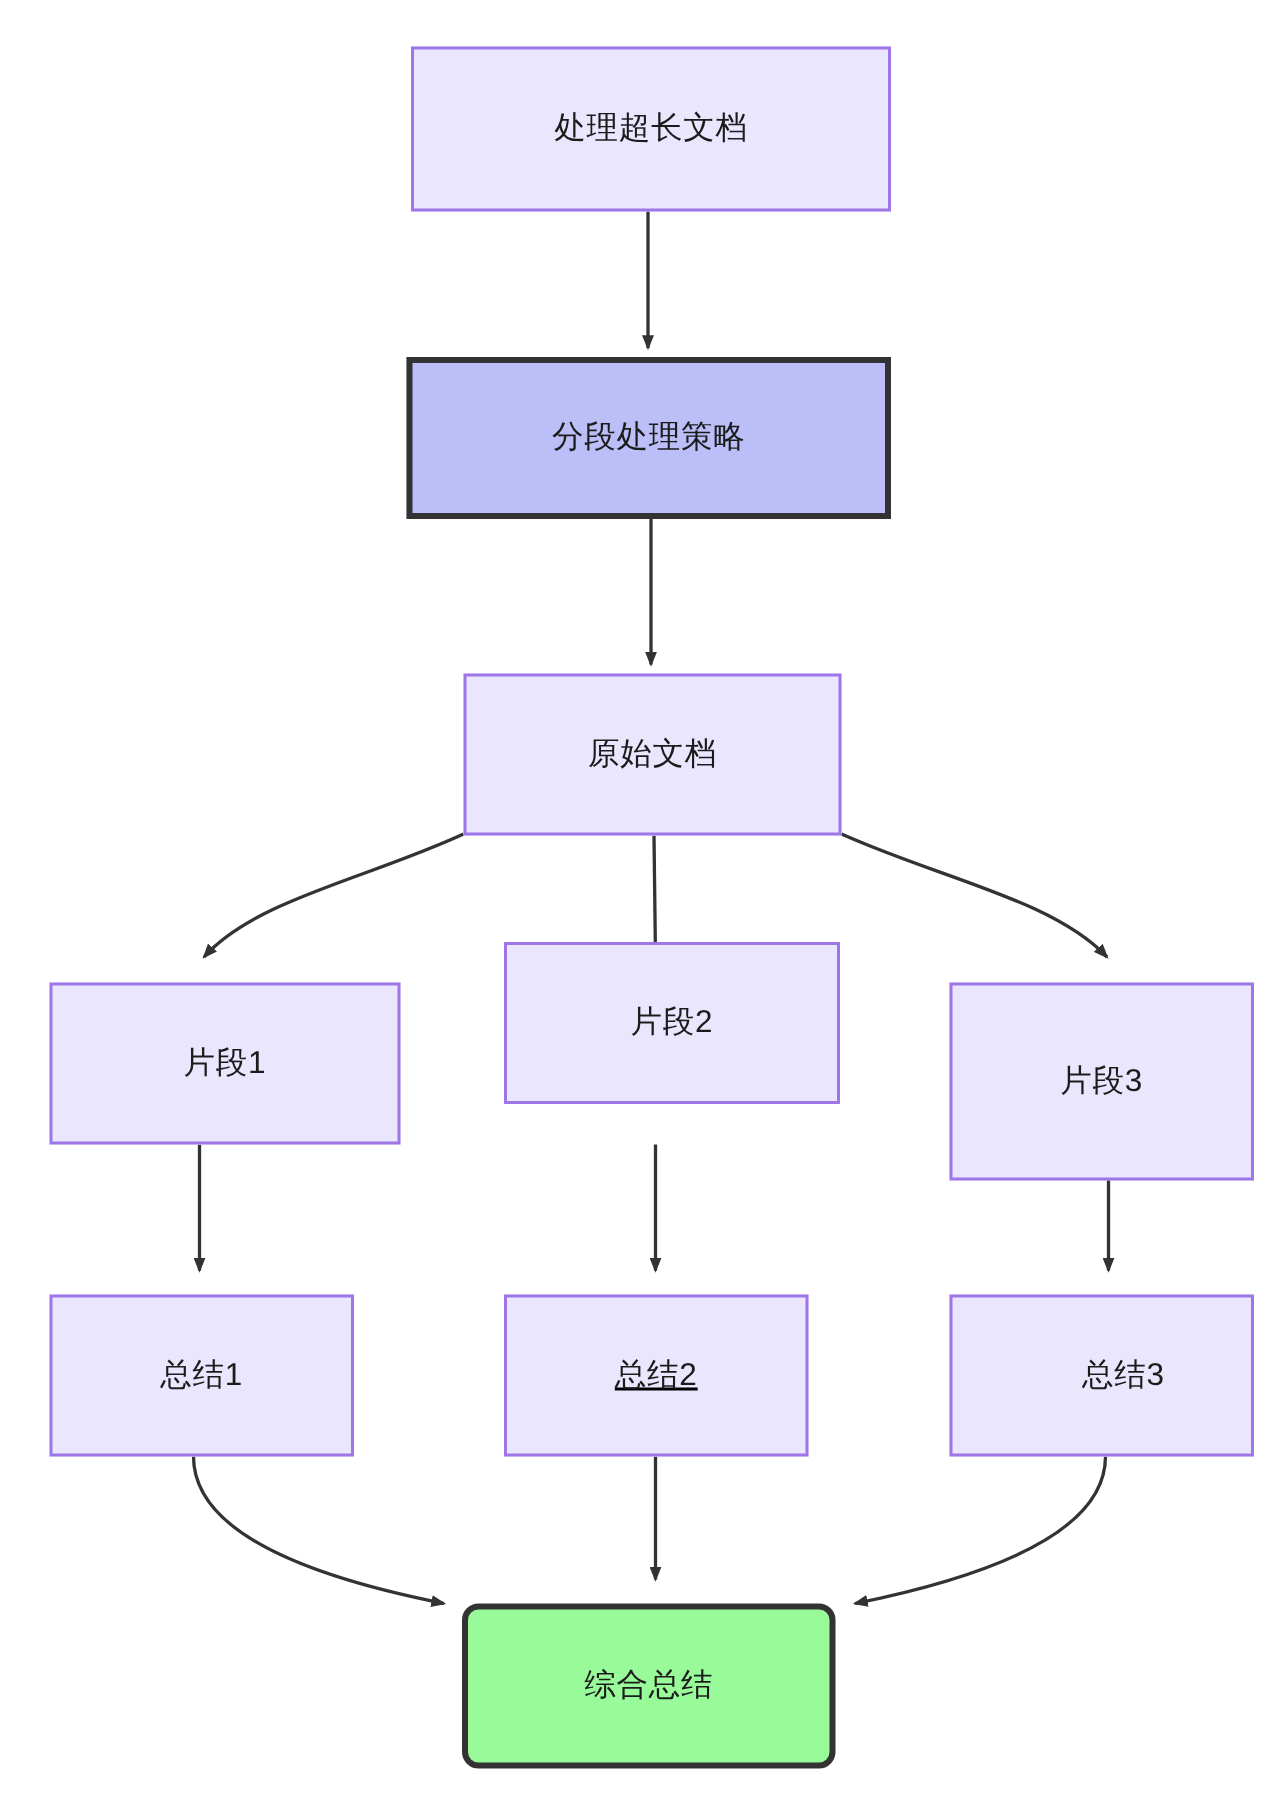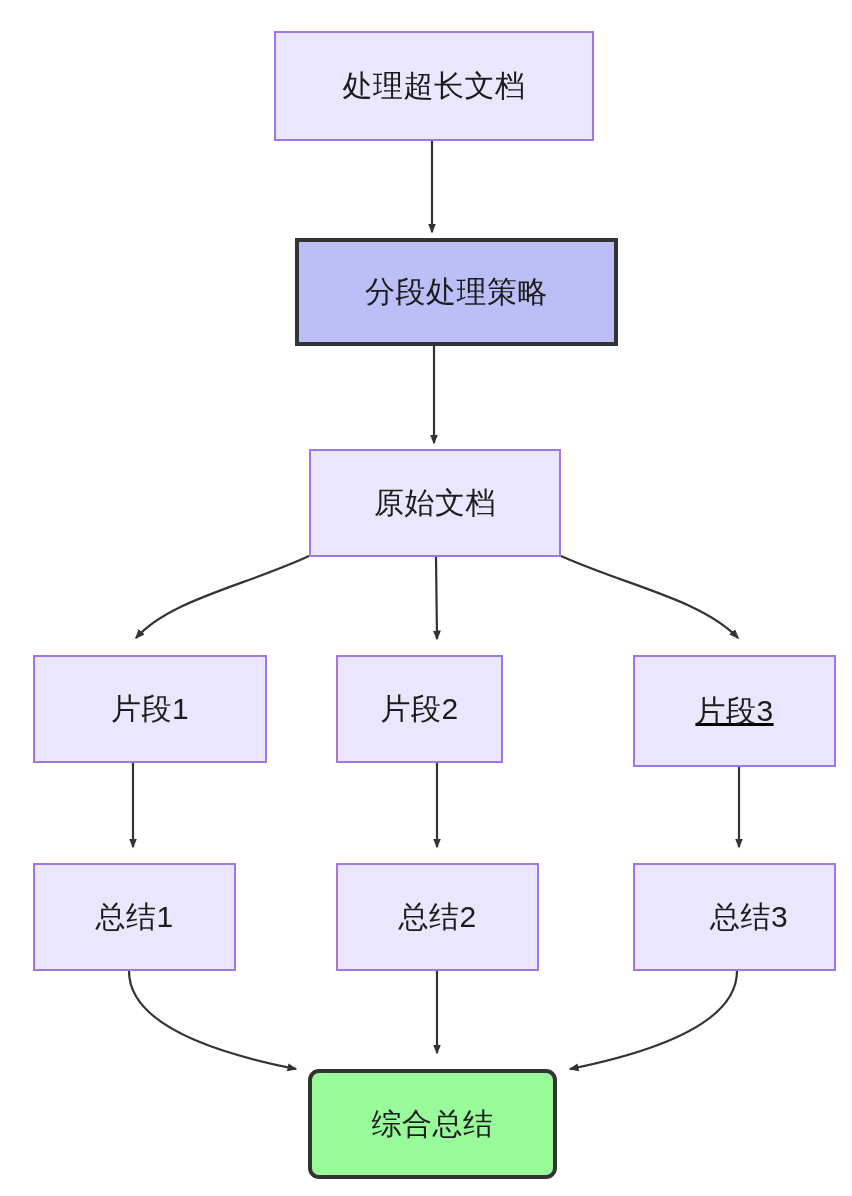--- a/index.html
+++ b/index.html
@@ -31,21 +31,21 @@
     box-sizing: border-box;
     display: flex;
     align-items: center;
     justify-content: center;
     text-align: center;
     line-height: 1.2;
     z-index: 2;
   }
   .node-label {
     color: #1b1b1b;
-    font-size: 30px;
+    font-size: 21px;
     letter-spacing: 0.5px;
     white-space: nowrap;
   }
   
   .style-light {
     background: #e9e6fd;
     border: 2px solid #9f76e8;
   }
   
   .style-strong {
@@ -81,39 +81,39 @@
         <path d="M 129 971 C 129 1020, 200 1050, 296 1069" marker-end="url(#arrowhead)" stroke-linecap="butt"></path>
         <path d="M 437 971 L 437 1053" marker-end="url(#arrowhead)" stroke-linecap="butt"></path>
         <path d="M 737 971 C 737 1020, 664 1050, 570 1069" marker-end="url(#arrowhead)" stroke-linecap="butt"></path>
       </g>
   </svg>
 
   <div id="node-group">
       <div class="node style-light" style="left: 274px; top: 31px; width: 320px; height: 110px;">
         <span class="node-label">处理超长文档</span>
       </div>
-      <div class="node style-strong" style="left: 271px; top: 238px; width: 323px; height: 108px; margin-left: 24px;">
+      <div class="node style-strong" style="left: 271px; top: 238px; width: 323px; height: 108px;">
         <span class="node-label">分段处理策略</span>
       </div>
       <div class="node style-light" style="left: 309px; top: 449px; width: 252px; height: 108px;">
         <span class="node-label">原始文档</span>
       </div>
       <div class="node style-light" style="left: 33px; top: 655px; width: 234px; height: 108px;">
         <span class="node-label">片段1</span>
       </div>
-      <div class="node style-light" style="left: 336px; top: 655px; width: 167px; height: 108px;">
+      <div class="node style-light" style="left: 336px; top: 628px; width: 224px; height: 108px;">
         <span class="node-label">片段2</span>
       </div>
-      <div class="node style-light" style="left: 633px; top: 655px; width: 203px; height: 112px; text-decoration: underline;">
+      <div class="node style-light" style="left: 633px; top: 655px; width: 203px; height: 132px;">
         <span class="node-label">片段3</span>
       </div>
       <div class="node style-light" style="left: 33px; top: 863px; width: 203px; height: 108px;">
         <span class="node-label">总结1</span>
       </div>
-      <div class="node style-light" style="left: 336px; top: 863px; width: 203px; height: 108px;">
+      <div class="node style-light" style="left: 336px; top: 863px; width: 203px; height: 108px; text-decoration: underline;">
         <span class="node-label">总结2</span>
       </div>
       <div class="node style-light" style="left: 633px; top: 863px; width: 203px; height: 108px; padding-left: 29px;">
         <span class="node-label">总结3</span>
       </div>
       <div class="node style-green" style="left: 308px; top: 1069px; width: 249px; height: 110px; border-radius: 11px;">
         <span class="node-label">综合总结</span>
       </div>
     </div>
 

